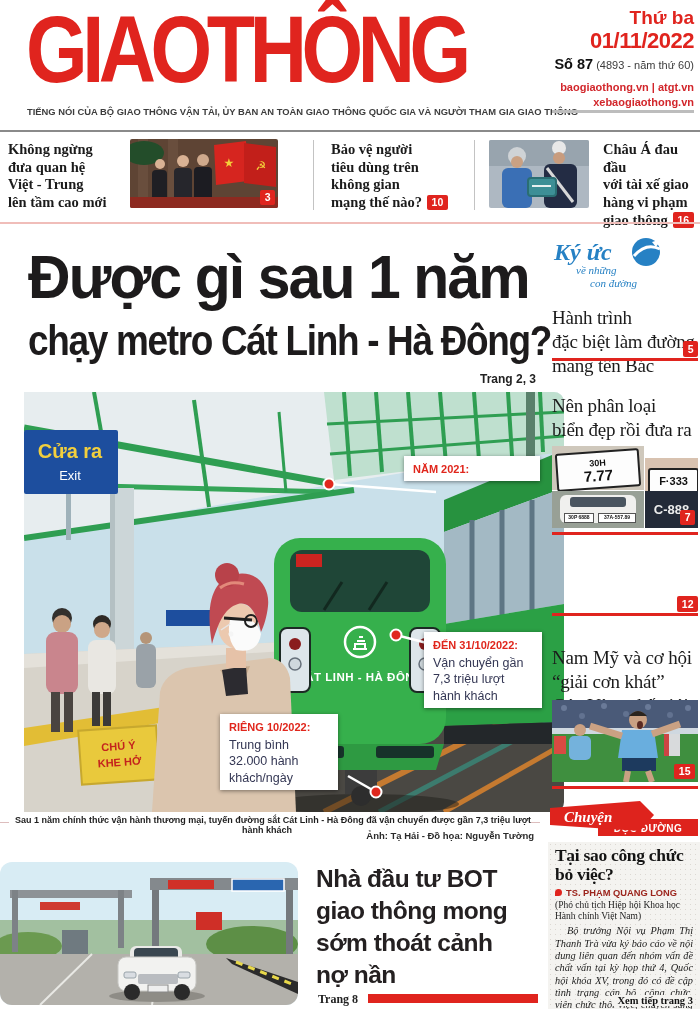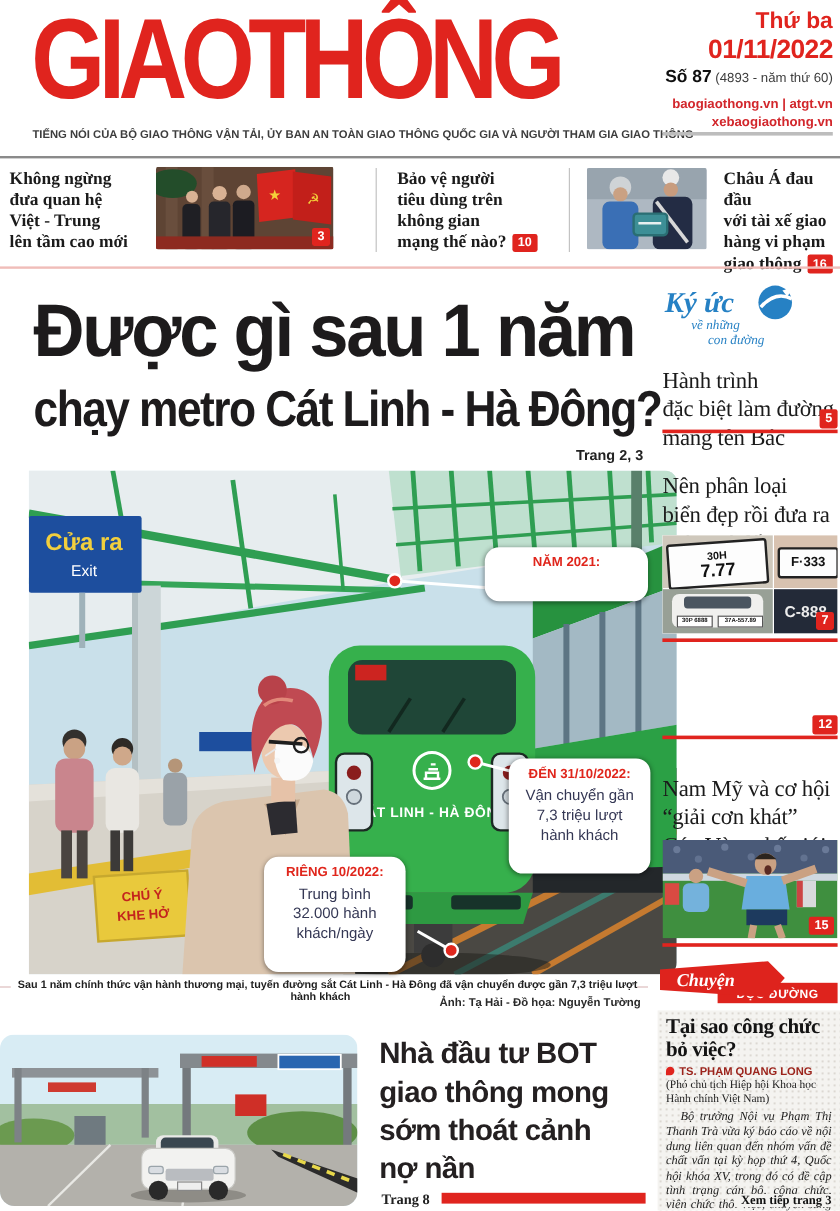--- a/index.html
+++ b/index.html
@@ -37,22 +37,22 @@
   
   .h1a{left:28px;top:246px;font-size:62px;font-weight:bold;color:#1d1b1c;letter-spacing:-2px;
        white-space:nowrap;line-height:1;transform:scaleX(.95);transform-origin:left top;}
   .h1b{left:28px;top:320px;font-size:42px;font-weight:bold;color:#1d1b1c;letter-spacing:-1.5px;
        white-space:nowrap;line-height:1;transform:scaleX(.88);transform-origin:left top;}
   .trang23{left:0;top:372px;width:536px;text-align:right;font-family:Liberation Sans, sans-serif;
            font-weight:bold;font-size:12px;color:#222;}
 
   
   .main-photo{left:0;top:392px;width:540px;height:420px;border-radius:10px;overflow:hidden;padding-left:24px;}
-  .callout{position:absolute;background:#fff;border-radius:12px;padding:7px 9px 24px;
-           box-shadow:0 1px 4px rgba(0,0,0,.45);text-align:center;}
+  .callout{position:absolute;background:#fff;border-radius:0;padding:7px 9px 4px;
+           box-shadow:0 1px 4px rgba(0,0,0,.45);}
   .callout .ct{color:#e0261c;font-weight:bold;font-size:11px;line-height:1.25;}
   .callout .cb{color:#343754;font-size:12.5px;line-height:1.32;margin-top:2px;}
   .co1{left:404px;top:456px;width:118px;}
   .co2{left:424px;top:632px;width:100px;}
   .co3{left:220px;top:714px;width:100px;}
   .cap-rule{left:0;top:822px;width:540px;height:1px;background:#ddbdbd;}
   .caption{left:0;top:815px;width:540px;text-align:center;font-size:9px;font-weight:bold;color:#1e1e1e;}
   .caption span{background:#fff;padding:0 6px;}
   .credit{left:0;top:830px;width:534px;text-align:right;font-size:9.5px;font-weight:bold;color:#2a2a2a;}
 
@@ -84,21 +84,21 @@
             text-align:justify;color:#1b1b1b;margin-top:3px;text-indent:12px;}
   .col-cont{position:absolute;right:7px;bottom:3px;font-family:"Liberation Serif",serif;
             font-weight:bold;font-size:10.5px;color:#111;background:#f4f3f0;padding-left:5px;}
 
   
   .plates{background:#fff;}
   .pl{position:absolute;box-sizing:border-box;}
   .plate{background:#fdfdfd;border:2px solid #222;border-radius:3px;display:flex;flex-direction:column;
          align-items:center;justify-content:center;font-weight:bold;color:#111;}
   .pl-tl{left:0;top:0;width:92px;height:44px;background:#cfc8bc;}
-  .pl-tr{left:93px;top:0;width:53px;height:44px;background:#d8c2b0;}
+  .pl-tr{left:93px;top:12px;width:53px;height:44px;background:#d8c2b0;}
   .pl-bl{left:0;top:45px;width:92px;height:37px;background:#98a096;}
   .pl-br{left:93px;top:45px;width:53px;height:37px;background:#232a38;display:flex;
          align-items:center;justify-content:center;color:#ececec;font-weight:bold;font-size:13px;}
   .tinyplate{position:absolute;background:#fff;border:1px solid #555;font-size:5px;font-weight:bold;
              color:#111;text-align:center;line-height:7px;height:8px;}
 </style>
 </head>
 <body>
 
 <div id="page">

